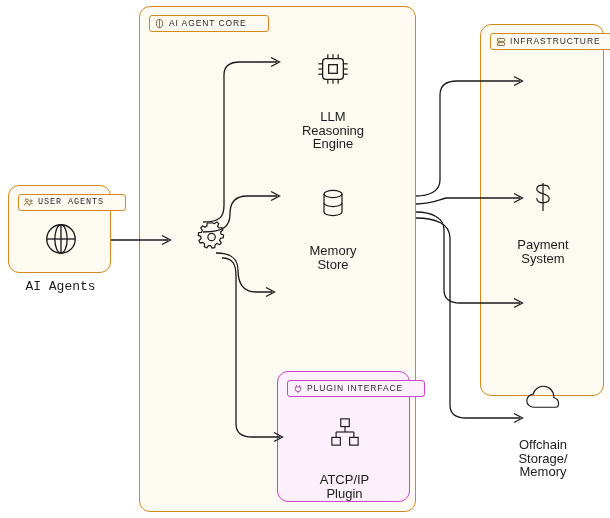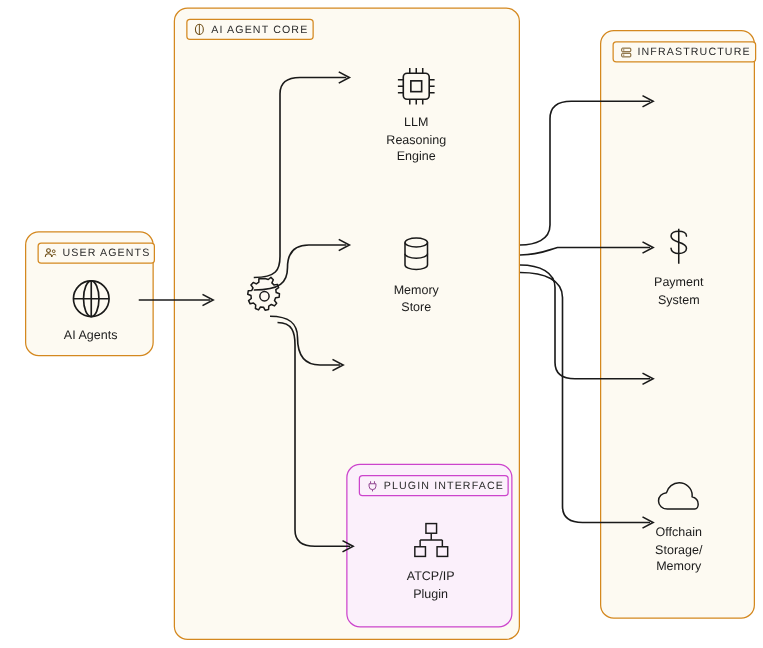--- a/index.html
+++ b/index.html
@@ -32,21 +32,21 @@
     background: #fbf0fb;
   }
   .container-label {
     position: absolute;
     top: 8px;
     left: 9px;
     display: flex;
     align-items: center;
     gap: 4px;
     box-sizing: border-box;
-    padding: 2px 3px 2px 4px;
+    padding: 2px 21px 2px 4px;
     border: 1px solid #d4881f;
     border-radius: 3px;
     background: #fdfaf2;
     font-size: 8.5px;
     letter-spacing: 0.9px;
     color: #2b2b2b;
     white-space: nowrap;
     line-height: 1;
   }
   .container.plugin .container-label {
@@ -73,22 +73,22 @@
     text-align: center;
   }
   .node .node-icon {
     display: flex;
     align-items: center;
     justify-content: center;
     height: 40px;
   }
   .node .node-icon svg { display: block; }
   .node .node-label {
-    margin-top: 3px;
-    font-size: 10px;
+    margin-top: 21px;
+    font-size: 13px;
     line-height: 13.5px;
     color: #1c1c1c;
     white-space: pre-line;
   }
 
   
   #edges {
     position: absolute;
     left: 0;
     top: 0;
@@ -105,21 +105,21 @@
     fill: none;
     stroke: #1a1a1a;
     stroke-width: 1.3px;
   }
 </style>
 </head>
 <body>
 
 <div id="canvas">
 
-  <div class="container" style="left:20px; top:185px; width:103px; height:100px;">
+  <div class="container" style="left:8px; top:185px; width:103px; height:88px;font-family:Liberation Mono, monospace;">
     <div class="container-label">
       <span class="lbl-icon">
         <svg viewBox="0 0 16 16" width="11" height="11">
           <circle cx="5.5" cy="5" r="2.2" fill="none" stroke="#6b4a12" stroke-width="1.2"></circle>
           <path d="M1.8 12.4c0-2.2 1.7-3.6 3.7-3.6s3.7 1.4 3.7 3.6" fill="none" stroke="#6b4a12" stroke-width="1.2"></path>
           <circle cx="11.6" cy="5.8" r="1.6" fill="none" stroke="#6b4a12" stroke-width="1.1"></circle>
           <path d="M9.6 12.4c0-1.8 1.1-2.9 2.6-2.9 1 0 1.8.4 2.2 1.1" fill="none" stroke="#6b4a12" stroke-width="1.1"></path>
         </svg>
       </span>
       <span class="lbl-text">USER AGENTS</span>
@@ -220,21 +220,21 @@
             <line x1="10.5" y1="22" x2="10.5" y2="29" stroke="#1a1a1a" stroke-width="1.5"></line>
             <line x1="33.5" y1="22" x2="33.5" y2="29" stroke="#1a1a1a" stroke-width="1.5"></line>
           </svg>
         </div>
         <div class="node-label">ATCP/IP
 Plugin</div>
       </div>
     </div>
   </div>
 
-  <div class="container" style="left:480px; top:24px; width:124px; height:471px;">
+  <div class="container" style="left:480px; top:24px; width:124px; height:372px;">
     <div class="container-label">
       <span class="lbl-icon">
         <svg viewBox="0 0 16 16" width="10" height="10">
           <rect x="2.2" y="2.4" width="11.6" height="4.6" rx="1" fill="none" stroke="#6b4a12" stroke-width="1.2"></rect>
           <rect x="2.2" y="9" width="11.6" height="4.6" rx="1" fill="none" stroke="#6b4a12" stroke-width="1.2"></rect>
           <circle cx="4.8" cy="4.7" r="0.8" fill="#6b4a12"></circle>
           <circle cx="4.8" cy="11.3" r="0.8" fill="#6b4a12"></circle>
         </svg>
       </span>
       <span class="lbl-text">INFRASTRUCTURE</span>

